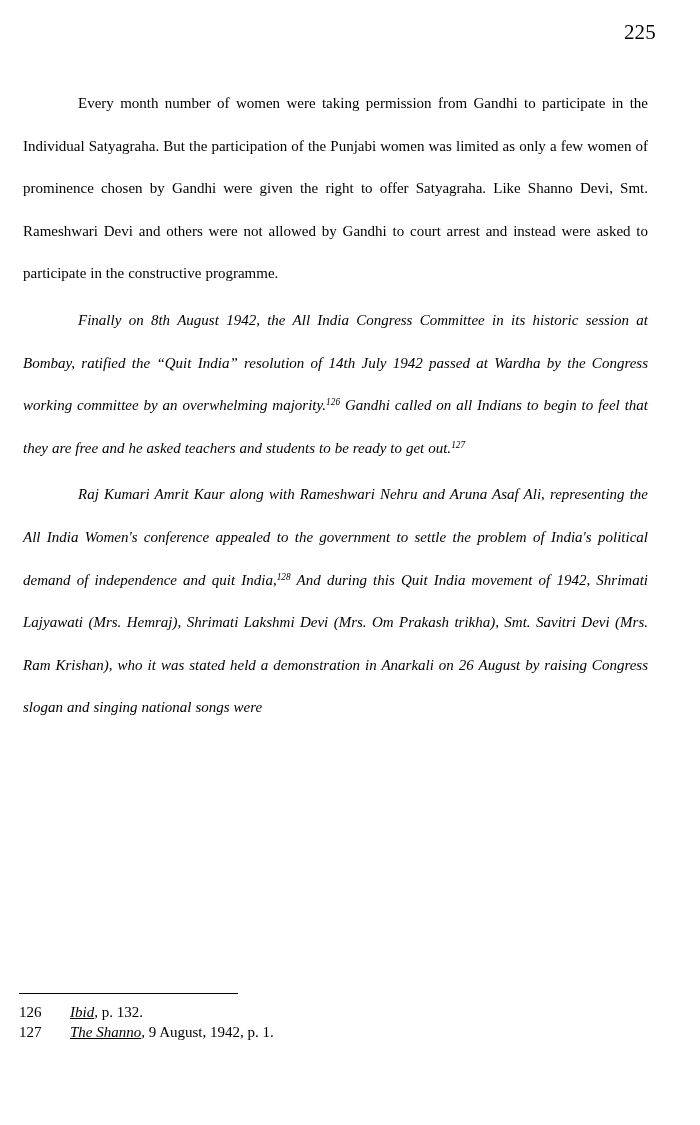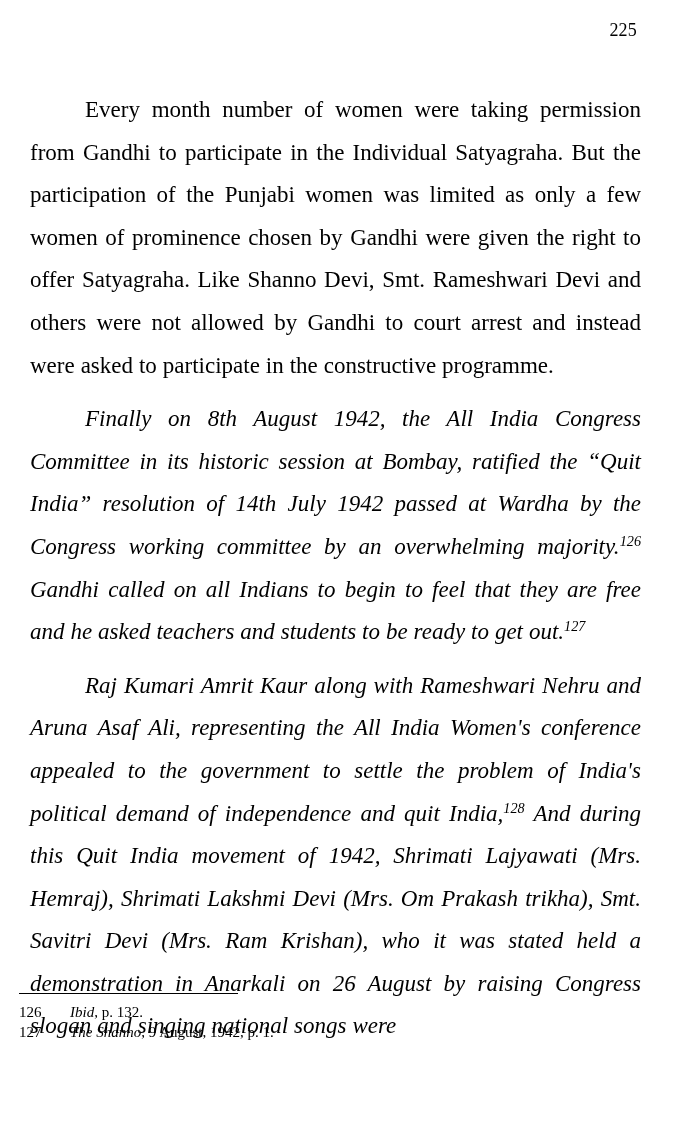--- a/index.html
+++ b/index.html
@@ -14,39 +14,39 @@
     background: #ffffff;
     overflow: hidden;
     font-family: "Liberation Serif", "DejaVu Serif", serif;
     color: #000000;
     box-sizing: border-box;
   }
   
   .folio {
     position: absolute;
     top: 20px;
-    left: 4px;
+    left: 23px;
     width: 633px;
     text-align: right;
-    font-size: 18px;
+    font-size: 21px;
     line-height: 1.2;
     letter-spacing: 0.2px;
   }
   
   .body-block {
     position: absolute;
     top: 78px;
     left: 19px;
     width: 633px;
   }
   .para {
-    margin: 11px;
+    margin: 4px;
     text-align: justify;
     text-justify: inter-word;
-    font-size: 23px;
+    font-size: 15px;
     line-height: 42.6px;
     text-indent: 55px;
     hyphens: none;
     -webkit-hyphens: none;
     word-spacing: 0.2px;
   }
   .para + .para {
     margin-top: 0;
     font-style: italic;
   }
@@ -83,20 +83,21 @@
   .fn-num {
     display: inline-block;
     width: 51px;
     vertical-align: baseline;
   }
   .fn-text {
     display: inline;
   }
   .fn-text i {
     font-style: italic;
+    text-decoration: underline;
   }
 </style>
 </head>
 <body>
 
 <div class="page">
 
   <div class="folio">225</div>
 
   <div class="body-block">

